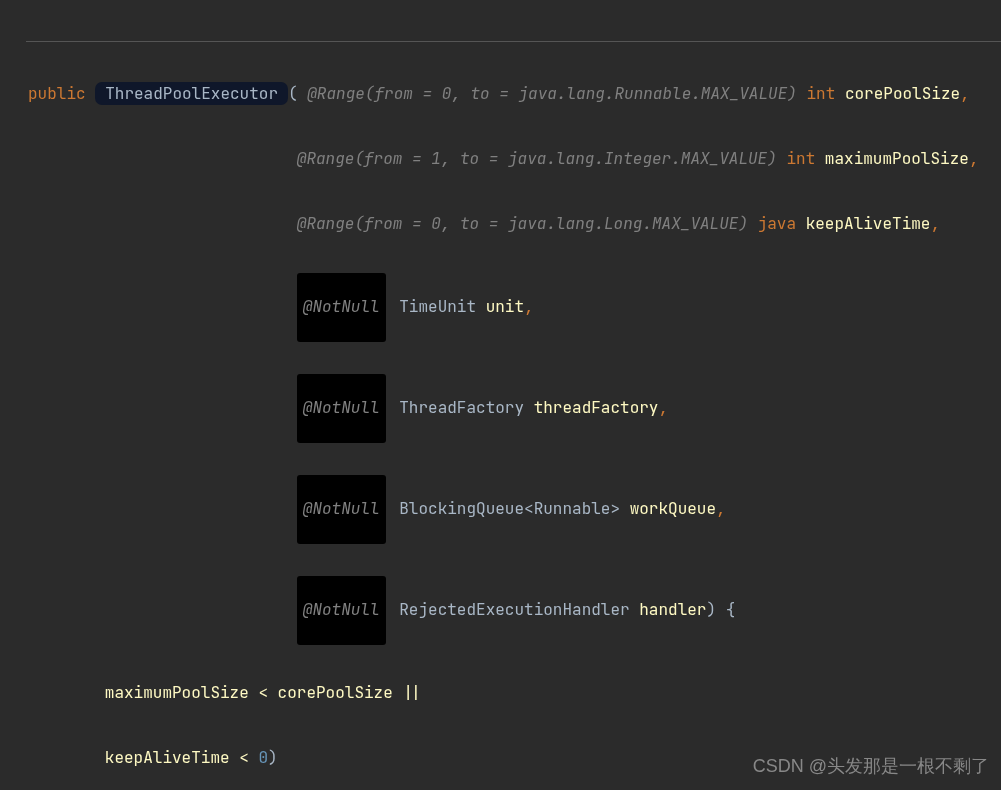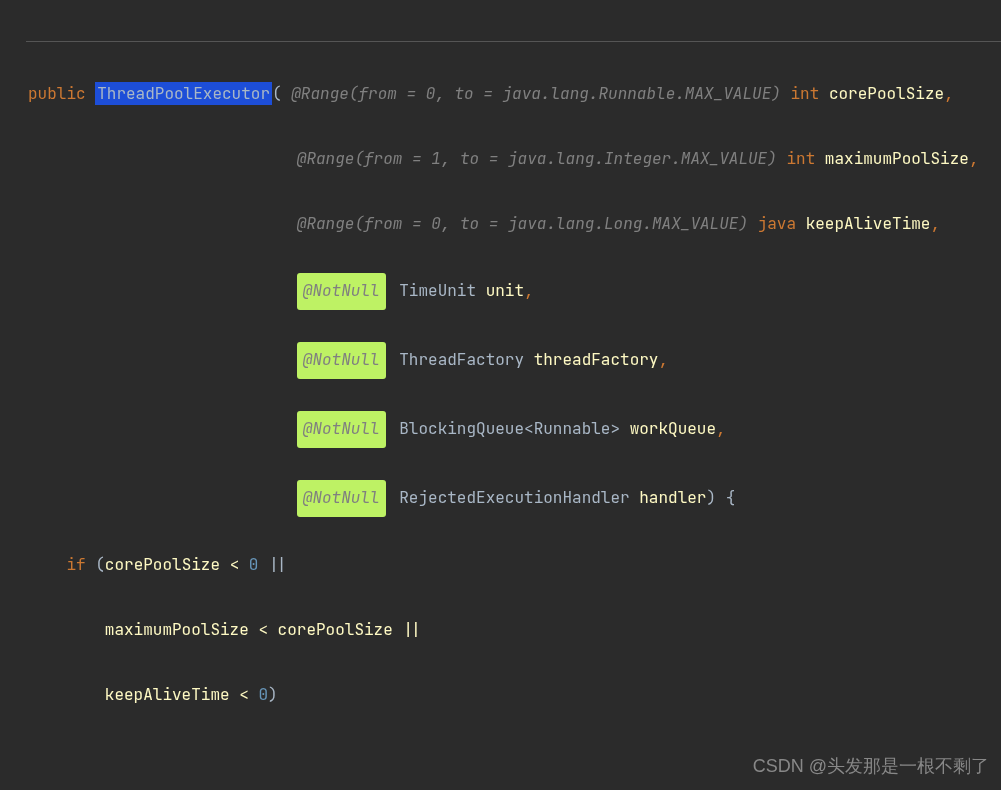--- a/index.html
+++ b/index.html
@@ -23,31 +23,32 @@
       line-height: 32.5px;
       white-space: pre;
       position: relative;
     }
     .kw-public { color: #cc7832; }
     .kw-int { color: #cc7832; }
     .kw-long { color: #cc7832; }
     .kw-if { color: #cc7832; }
     .class-name {
       color: #a9b7c6;
-      background: #1d4ed8;
-      padding: 1px 2px;
+      background: #0f172a;
+      padding: 1px 10px;
+      border-radius: 7px;
     }
     .annotation {
       color: #808080;
       font-style: italic;
     }
     .annotation-box {
-      background: #bef264;
+      background: #000000;
       border-radius: 3px;
-      padding: 2px 6px;
+      padding: 18px 6px;
       color: #808080;
       font-style: italic;
       display: inline-block;
       margin-right: 4px;
     }
     .param { color: #fef9c3; }
     .type { color: #a9b7c6; }
     .paren { color: #a9b7c6; }
     .comma { color: #cc7832; }
     .number { color: #6897bb; }
@@ -76,21 +77,20 @@
 
 <div class="editor">
 <div class="top-border"></div>
 <div class="line"><span class="kw-public">public</span> <span class="class-name">ThreadPoolExecutor</span><span class="paren">( </span><span class="annotation">@Range(from = 0, to = java.lang.Runnable.MAX_VALUE)</span> <span class="kw-int">int</span> <span class="param">corePoolSize</span><span class="comma">,</span></div>
 <div class="line">                            <span class="annotation">@Range(from = 1, to = java.lang.Integer.MAX_VALUE)</span> <span class="kw-int">int</span> <span class="param">maximumPoolSize</span><span class="comma">,</span></div>
 <div class="line">                            <span class="annotation">@Range(from = 0, to = java.lang.Long.MAX_VALUE)</span> <span class="kw-long">java</span> <span class="param">keepAliveTime</span><span class="comma">,</span></div>
 <div class="line">                            <span class="annotation-box">@NotNull</span> <span class="type">TimeUnit</span> <span class="param">unit</span><span class="comma">,</span></div>
 <div class="line">                            <span class="annotation-box">@NotNull</span> <span class="type">ThreadFactory</span> <span class="param">threadFactory</span><span class="comma">,</span></div>
 <div class="line">                            <span class="annotation-box">@NotNull</span> <span class="type">BlockingQueue&lt;Runnable&gt;</span> <span class="param">workQueue</span><span class="comma">,</span></div>
 <div class="line">                            <span class="annotation-box">@NotNull</span> <span class="type">RejectedExecutionHandler</span> <span class="param">handler</span><span class="paren">) </span><span class="brace">{</span></div>
-<div class="line">    <span class="kw-if">if</span> <span class="paren">(</span><span class="param">corePoolSize &lt; </span><span class="number">0</span><span class="operator"> ||</span></div>
 <div class="line">        <span class="param">maximumPoolSize &lt; corePoolSize ||</span></div>
 <div class="line">        <span class="param">keepAliveTime &lt; </span><span class="number">0</span><span class="paren">)</span></div>
 
 
 
 
 
 
 
 

